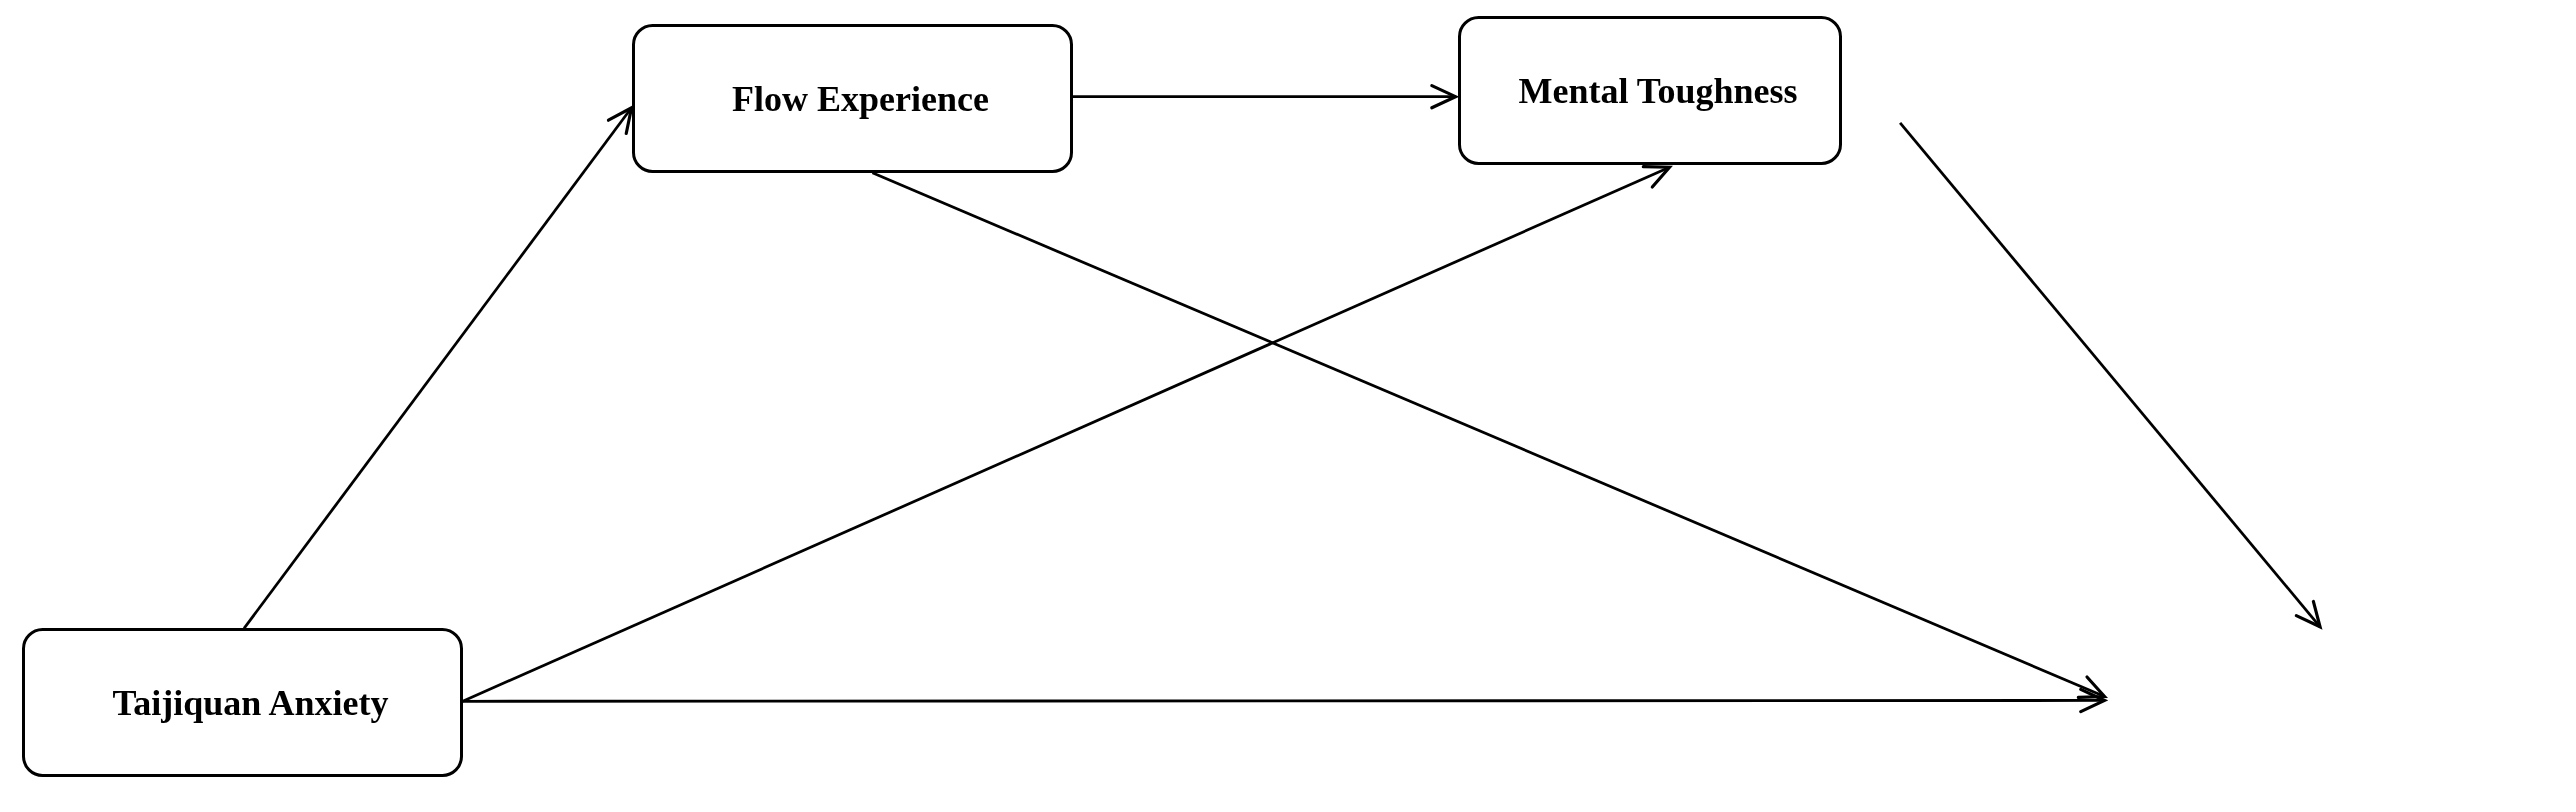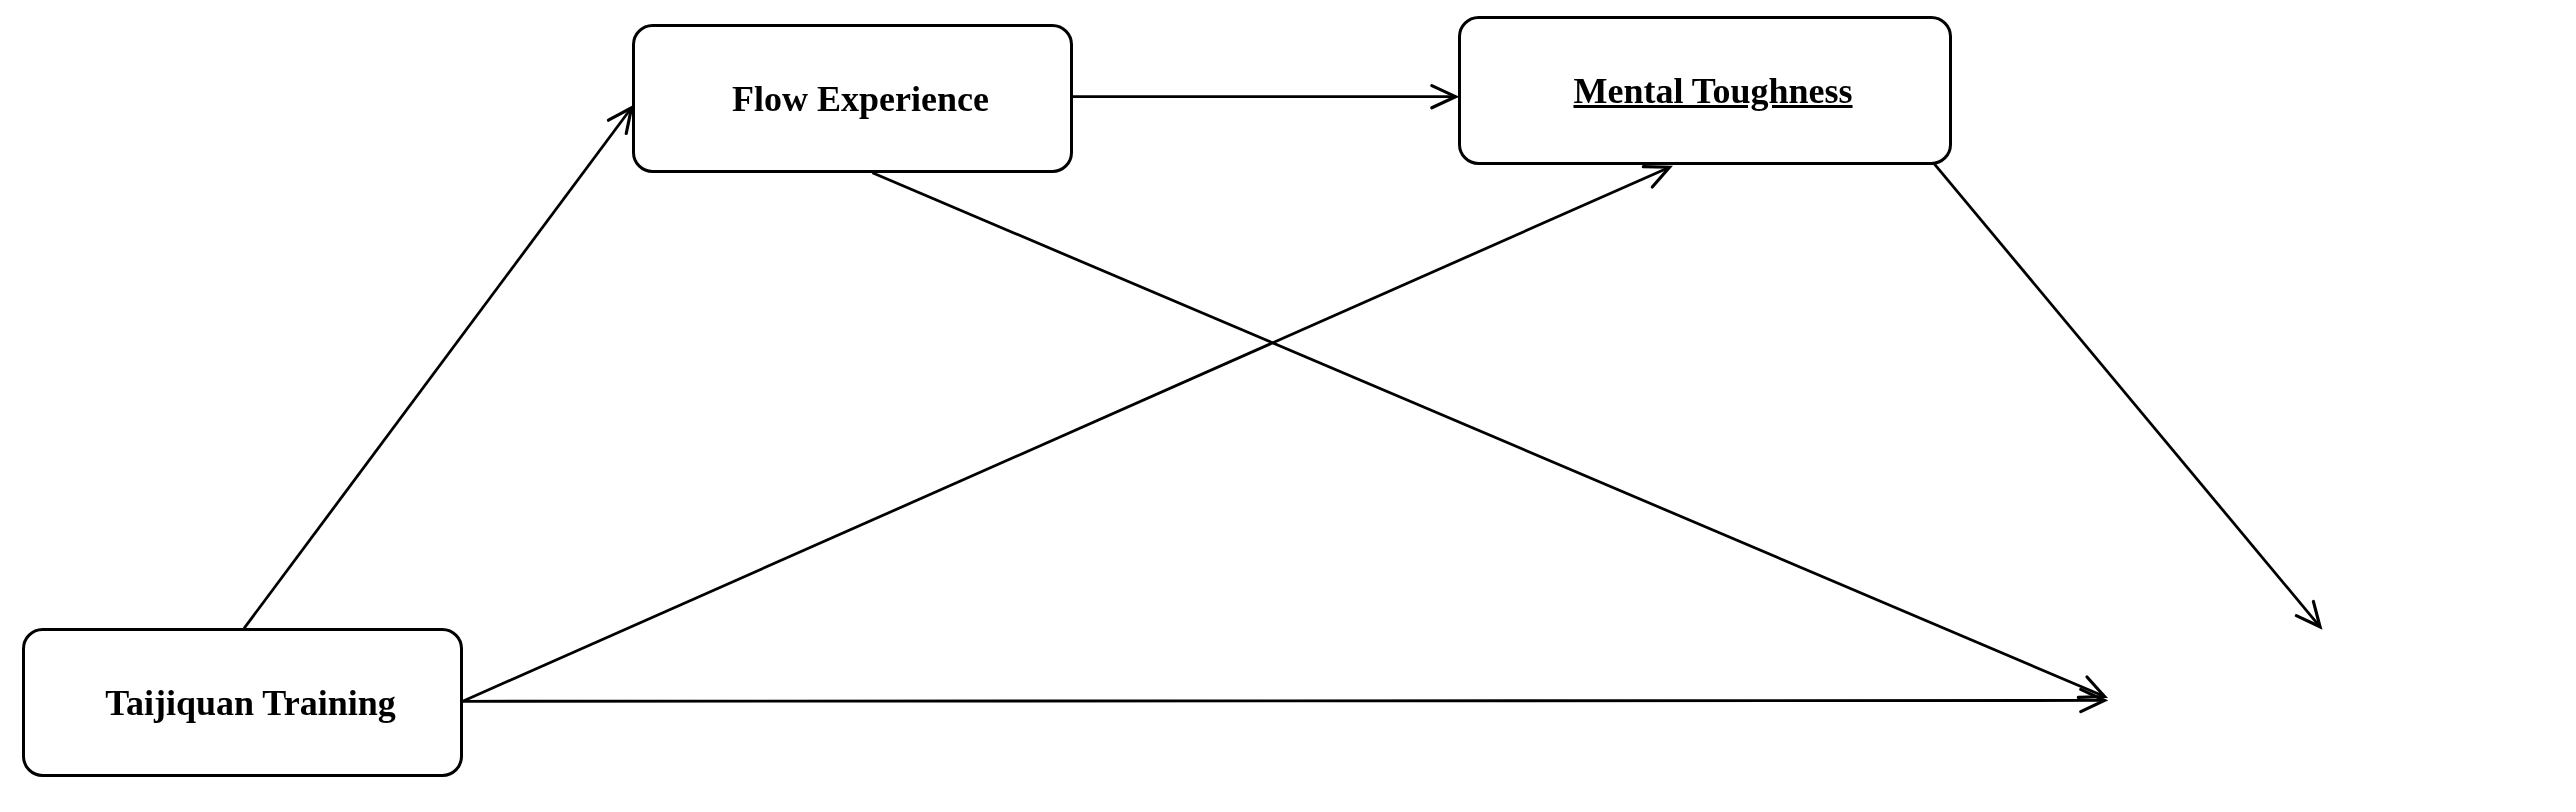--- a/index.html
+++ b/index.html
@@ -38,21 +38,21 @@
     justify-content: center;
     text-align: center;
     font-weight: bold;
     font-size: 36px;
     color: #000000;
     letter-spacing: 0;
     padding-left: 16px;
   }
   #node-taijiquan { left: 22px;   top: 628px; width: 441px; height: 149px; }
   #node-flow      { left: 632px;  top: 24px;  width: 441px; height: 149px; }
-  #node-mental    { left: 1458px; top: 16px;  width: 494px; height: 149px; text-decoration: underline; }
+  #node-mental    { left: 1458px; top: 16px;  width: 384px; height: 149px; }
   #node-anxiety   { left: 2108px; top: 629px; width: 442px; height: 155px; }
 </style>
 </head>
 <body>
 
 <div class="stage">
 
   <svg class="arrows-layer" viewBox="0 0 3251 1026" xmlns="http://www.w3.org/2000/svg">
     <defs>
       <marker id="arrowhead" viewBox="0 0 40 40" markerWidth="40" markerHeight="40" refX="35" refY="20" orient="auto" markerUnits="userSpaceOnUse">
@@ -67,21 +67,21 @@
     <line x1="584" y1="885" x2="2107" y2="211" marker-end="url(#arrowhead)"></line>
 
     <line x1="1101" y1="218" x2="2656" y2="879" marker-end="url(#arrowhead)"></line>
 
     <line x1="2398" y1="155" x2="2928" y2="791" marker-end="url(#arrowhead)"></line>
 
     <line x1="584" y1="885" x2="2656" y2="884" marker-end="url(#arrowhead)"></line>
   </svg>
 
   <div class="node" id="node-taijiquan">
-    <span>Taijiquan Training</span>
+    <span>Taijiquan Anxiety</span>
   </div>
 
   <div class="node" id="node-flow">
     <span>Flow Experience</span>
   </div>
 
   <div class="node" id="node-mental">
     <span>Mental Toughness</span>
   </div>
 

